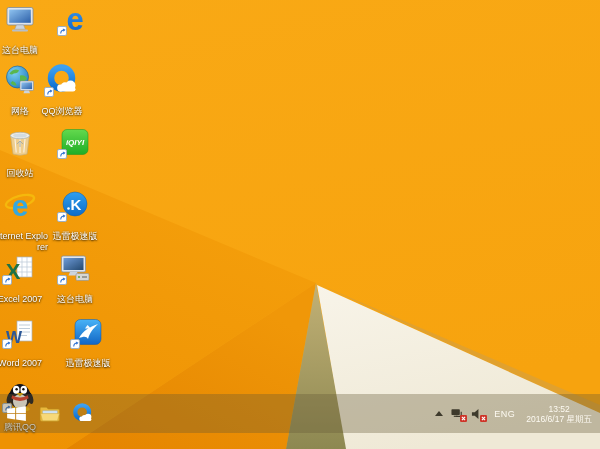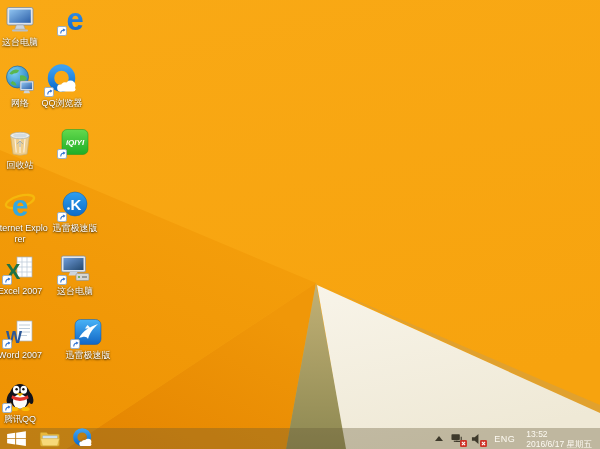--- a/index.html
+++ b/index.html
@@ -6,45 +6,45 @@
   body{
     width:600px;height:449px;overflow:hidden;position:relative;
     font-family:"Liberation Sans",sans-serif;cursor:default;background:#F8A712;
   }
   .wall{position:absolute;inset:0;width:600px;height:449px;}
   
   .di{position:absolute;width:56px;display:flex;flex-direction:column;align-items:center;}
   .di .ic{width:32px;height:32px;position:relative;flex:0 0 auto;}
   .di .ic > svg{position:absolute;inset:0;width:32px;height:32px;overflow:visible;}
   .di .lb{
-    margin-top:2px;font-size:9px;line-height:11px;color:#fff;text-align:center;
+    margin-top:10px;font-size:9px;line-height:11px;color:#fff;text-align:right;
     text-shadow:0 1px 2px rgba(0,0,0,.7),0 0 2px rgba(0,0,0,.45);
     word-break:break-all;max-width:56px;
   }
   .badge{
     position:absolute;left:-2px;bottom:-1px;width:10px;height:10px;background:#fff;
     border:1px solid #9fb0c0;border-radius:2px;box-sizing:border-box;
     display:flex;align-items:center;justify-content:center;
   }
   .badge svg{width:7px;height:7px;display:block;}
   
   .taskbar{
-    position:absolute;left:0;right:0;bottom:0;height:21px;
+    position:absolute;left:0;right:0;bottom:16px;height:39px;
     background:rgba(100,88,52,.34);
     display:flex;align-items:center;z-index:5;
   }
   .tbtn{width:33px;height:23px;border:none;background:transparent;padding:0;margin:0;
     display:flex;align-items:center;justify-content:center;}
   .tb-right{margin-left:auto;display:flex;align-items:center;padding-right:5px;}
   .trayic{position:relative;width:14px;height:13px;display:flex;align-items:center;justify-content:center;margin-left:6px;}
   .trayic svg.g{width:13px;height:12px;display:block;}
   .xb{position:absolute;right:-3px;bottom:-2px;width:7px;height:7px;}
   .caret{width:10px;height:13px;display:flex;align-items:center;justify-content:center;margin-left:4px;}
   .lang{color:#fdfaf2;font-size:9px;letter-spacing:.5px;margin-left:10px;}
-  .clock{color:#fdfaf2;font-size:8.5px;line-height:10px;margin-left:11px;margin-right:3px;white-space:nowrap;}
+  .clock{color:#fdfaf2;text-align:center;font-size:8.5px;line-height:10px;margin-left:11px;margin-right:3px;white-space:nowrap;}
 </style>
 </head>
 <body>
 
 <svg class="wall" viewBox="0 0 600 449" preserveAspectRatio="none">
   <defs>
     <linearGradient id="gmain" x1="0" y1="0" x2="0.3" y2="1">
         <stop offset="0" stop-color="#F9A915"></stop>
         <stop offset="1" stop-color="#F7A30E"></stop>
       </linearGradient>

